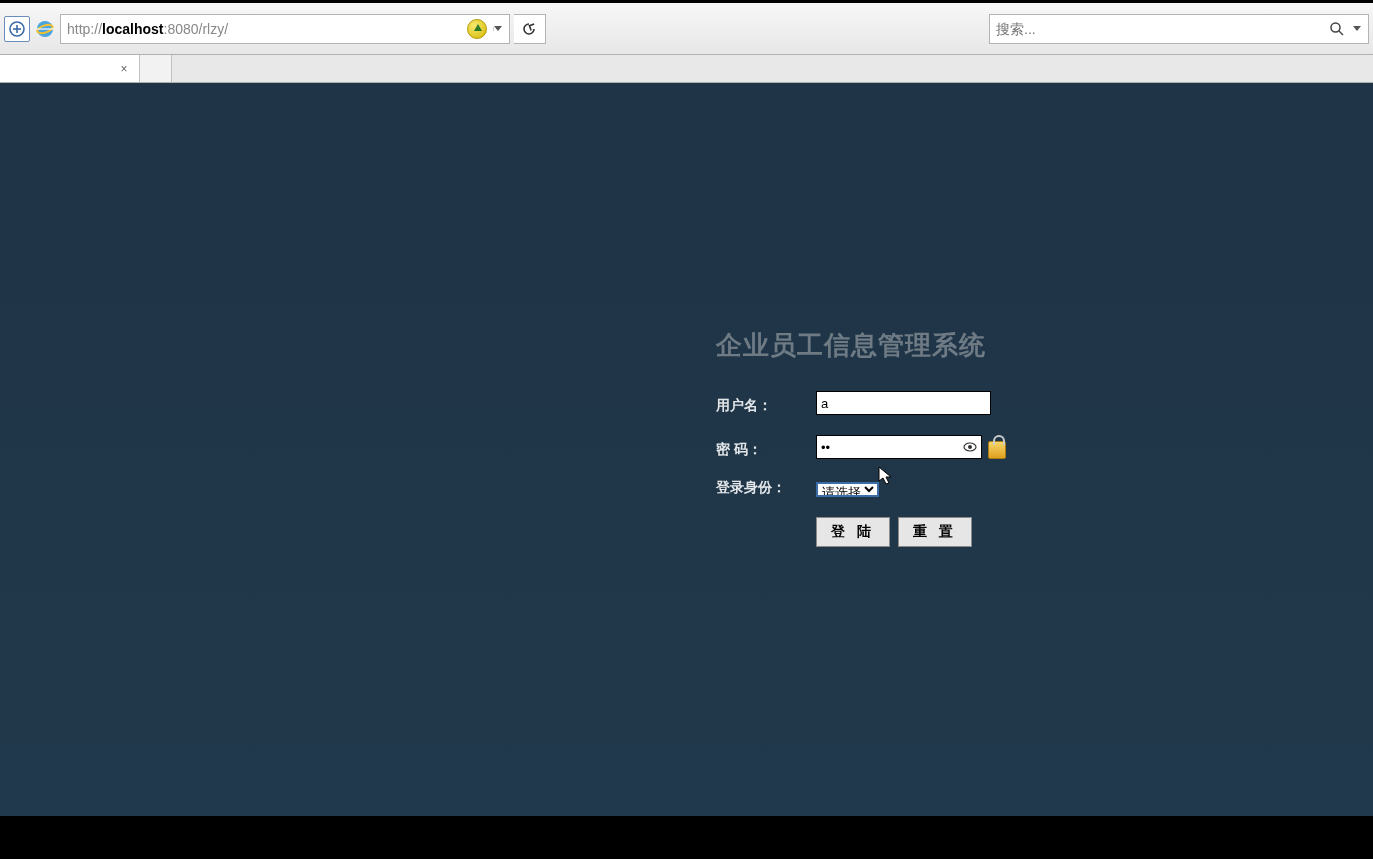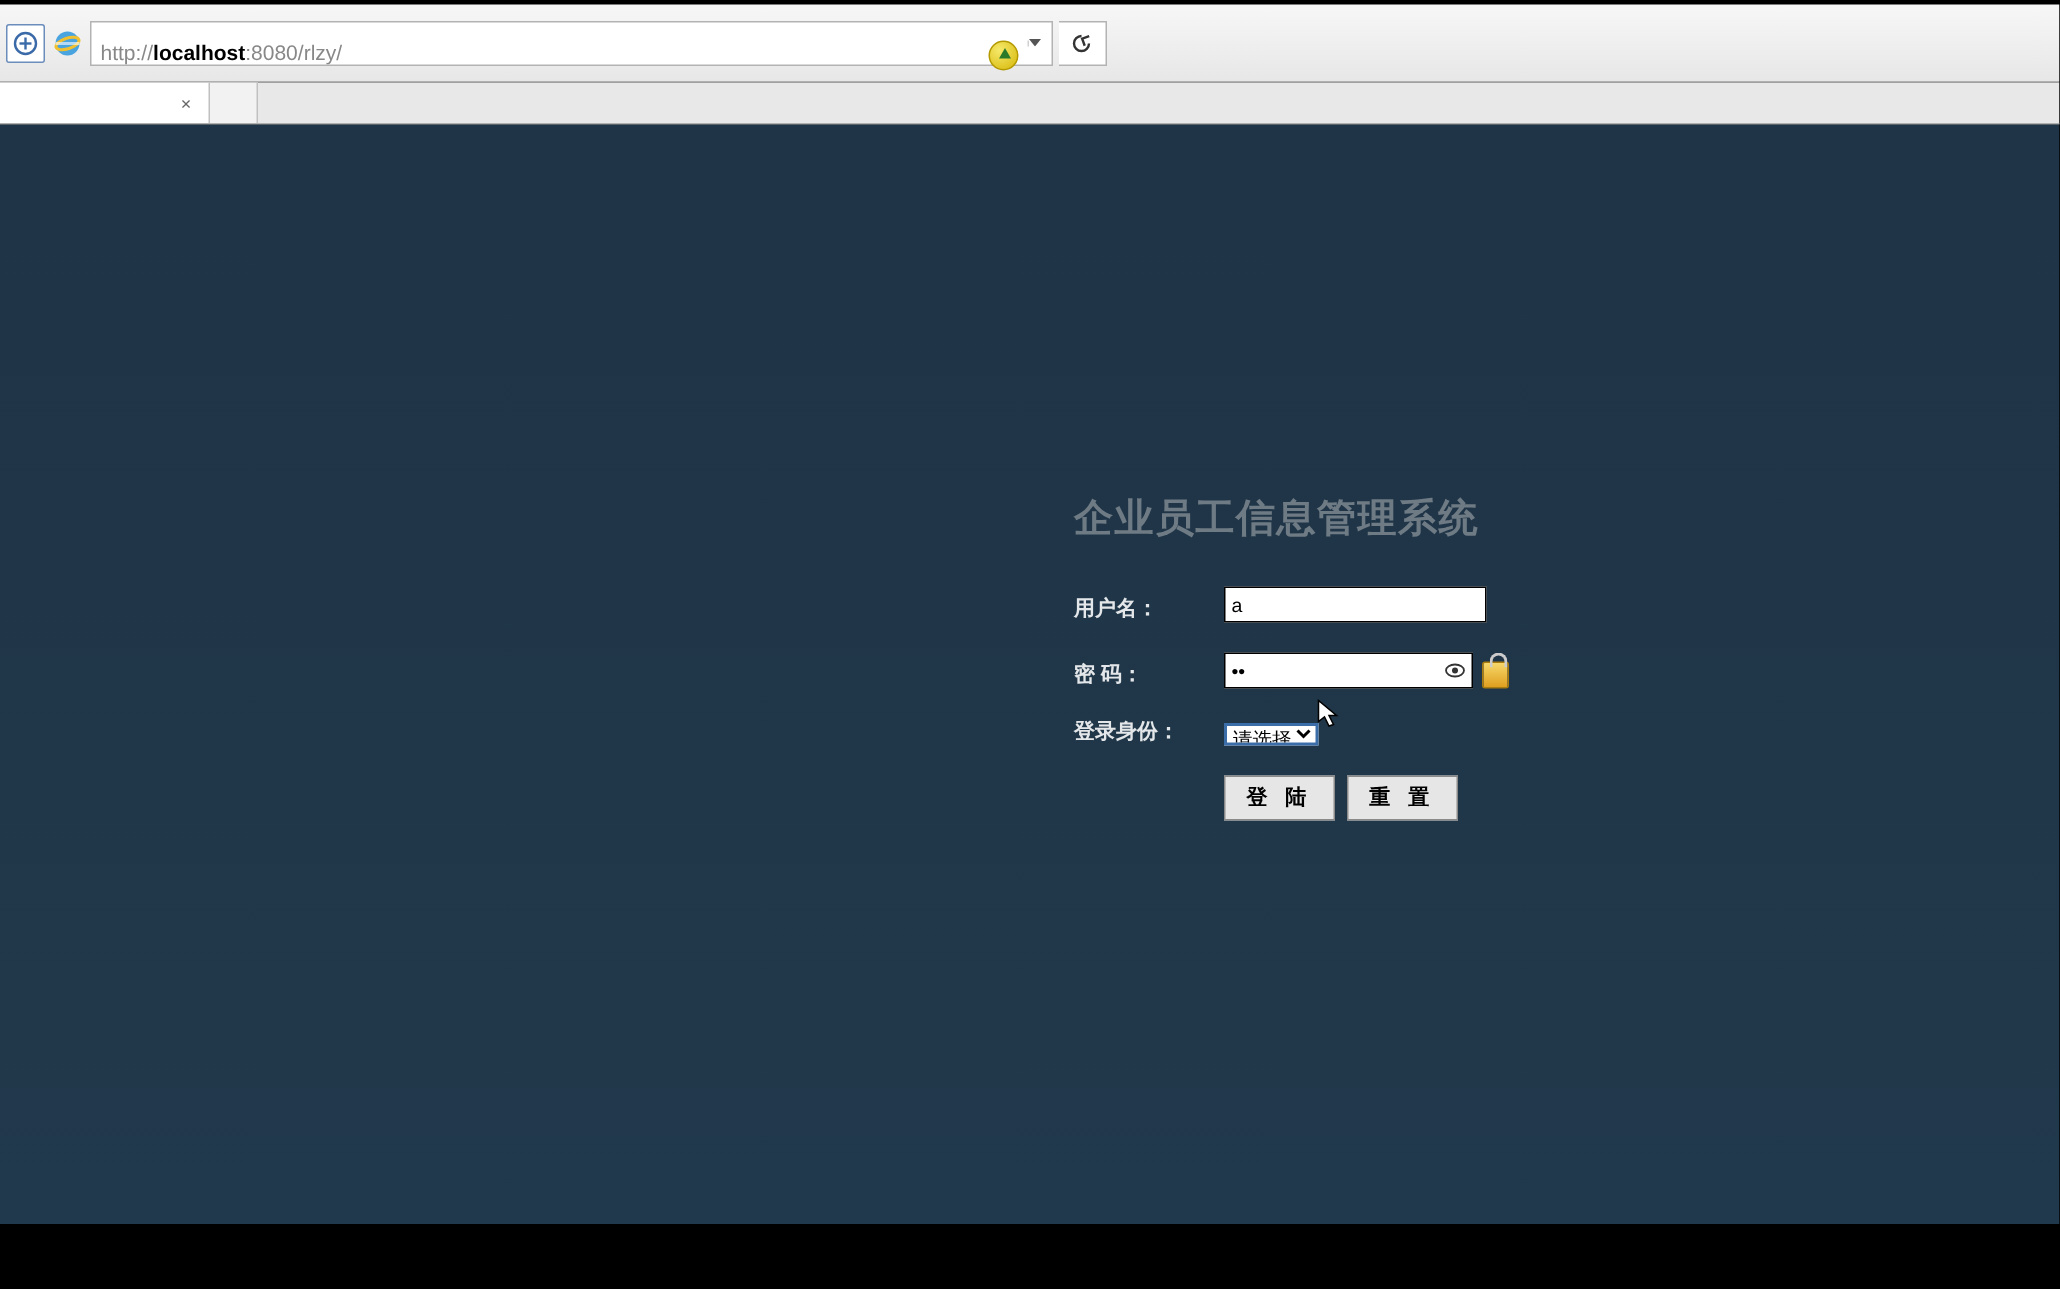--- a/index.html
+++ b/index.html
@@ -42,21 +42,21 @@
       display: flex;
       align-items: center;
       justify-content: center;
     }
     .address-bar {
       flex: 1;
       height: 30px;
       background: #fff;
       border: 1px solid #b3b3b3;
       display: flex;
-      align-items: flex-start;
+      align-items: center;
       padding: 12px 6px;
       max-width: 910px;
     }
     .address-text {
       flex: 1;
       font-size: 14px;
       color: #000;
       font-family: Tahoma, Arial, sans-serif;
     }
     .address-text .host-strong { font-weight: bold; color: #000; }
@@ -284,20 +284,34 @@
         </svg>
     </div>
   </div>
   <div class="refresh-btn">
     <svg width="16" height="16" viewBox="0 0 16 16">
       <path d="M8 3 a5 5 0 1 0 5 5" fill="none" stroke="#333" stroke-width="1.6"></path>
       <path d="M13 3 L13 8 L8 8" fill="none" stroke="#333" stroke-width="1.6" transform="rotate(160 11 6)"></path>
     </svg>
   </div>
   <div class="gap"></div>
+  <div class="search-bar">
+    <input type="text" placeholder="搜索..." style="">
+    <div class="search-mag">
+      <svg width="16" height="16" viewBox="0 0 16 16">
+        <circle cx="6.5" cy="6.5" r="4.5" fill="none" stroke="#444" stroke-width="1.5"></circle>
+        <line x1="10" y1="10" x2="14" y2="14" stroke="#444" stroke-width="1.5"></line>
+      </svg>
+    </div>
+    <div class="drop-caret" style="border-left:none">
+      <svg width="8" height="5" viewBox="0 0 8 5">
+          <path d="M0 0 L4 5 L8 0 Z" fill="#555"></path>
+        </svg>
+    </div>
+  </div>
 </div>
 
 <div class="tab-strip">
   <div class="tab">
     <span class="tab-title"></span>
     <span class="tab-close">×</span>
   </div>
   <div class="new-tab"></div>
 </div>
 

